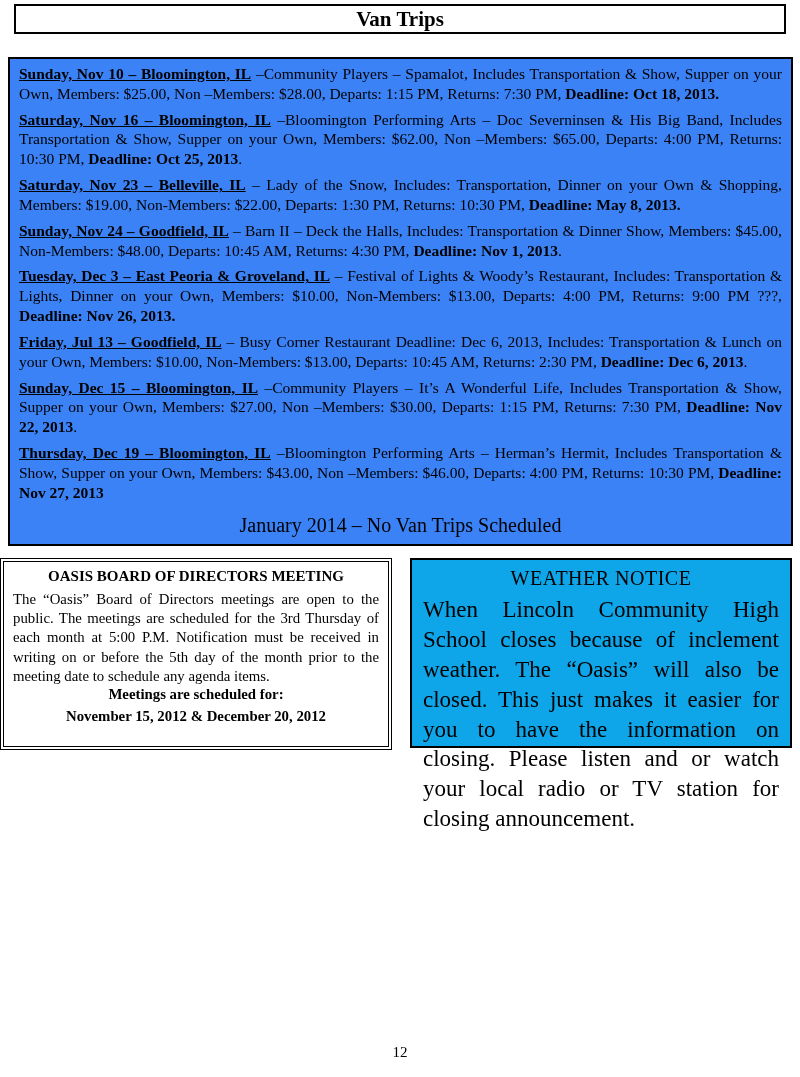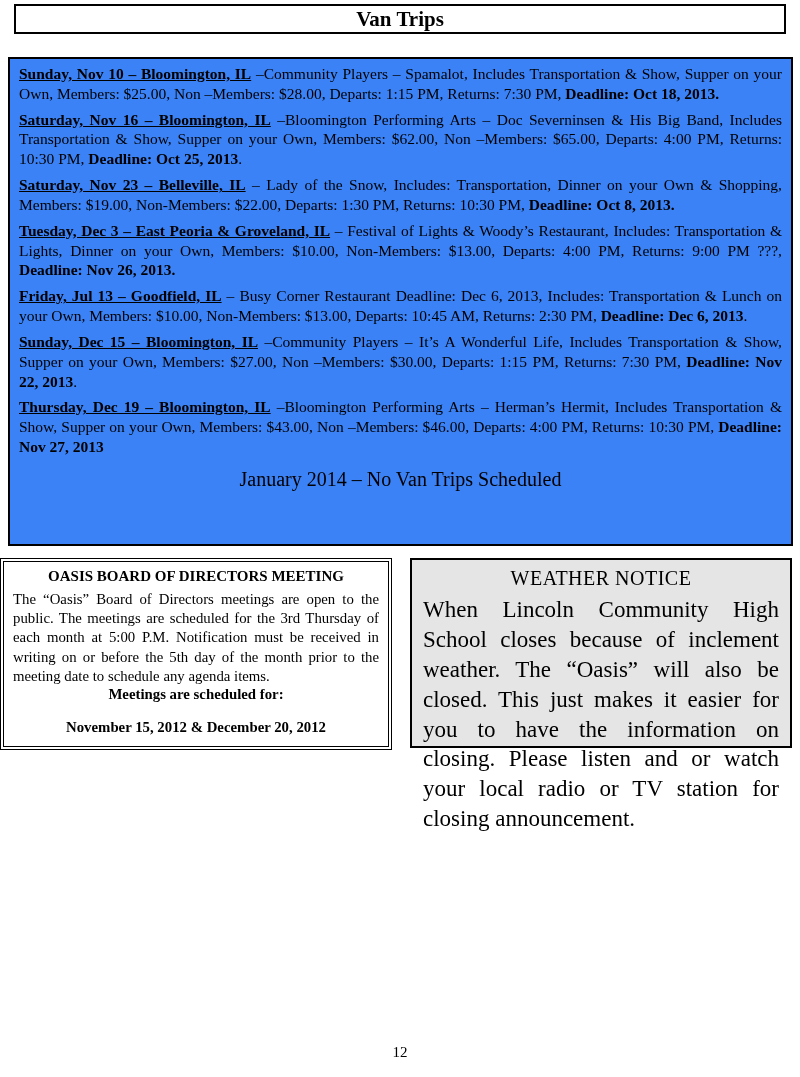--- a/index.html
+++ b/index.html
@@ -26,25 +26,25 @@
   .trip-deadline { font-weight: bold; }
   .jan-note { text-align: center; font-size: 20px; margin-top: 11px; }
 
   .board-box {
     position: absolute; left: 0; top: 558px; width: 392px; height: 192px;
     border: 4px double #000; padding: 6px 9px 4px; background: #fff;
   }
   .board-title { font-size: 15px; font-weight: bold; text-align: center; margin-bottom: 5px; }
   .board-body { font-size: 14.8px; line-height: 1.3; text-align: justify; }
   .meet-label { font-size: 14.8px; font-weight: bold; text-align: center; }
-  .meet-dates { font-size: 14.8px; font-weight: bold; text-align: center; margin-top: 16px; }
+  .meet-dates { font-size: 14.8px; font-weight: bold; text-align: center; margin-top: 5px; }
 
   .weather-box {
     position: absolute; left: 410px; top: 558px; width: 382px; height: 190px;
-    border: 2px solid #000; padding: 5px 11px 4px; background: #e5e5e5;
+    border: 2px solid #000; padding: 5px 11px 4px; background: #0ea5e9;
   }
   .weather-title { font-size: 20px; font-weight: normal; text-align: center; margin: 2px 0 5px; letter-spacing: 0.5px; }
   .weather-body { font-size: 23px; line-height: 1.3; text-align: justify; }
 
   .page-number {
     position: absolute; left: 0; top: 1044px; width: 100%;
     text-align: center; font-size: 15px;
   }
 </style>
 </head>
@@ -55,22 +55,23 @@
   <div class="title-box">
     <span class="title">Van Trips</span>
   </div>
 
   <div class="trips-box">
 
     <p class="trip"><span class="trip-header">Sunday, Nov 10 – Bloomington, IL</span><span class="trip-body"> –Community Players – Spamalot, Includes Transportation &amp; Show, Supper on your Own, Members: $25.00, Non –Members: $28.00, Departs: 1:15 PM, Returns: 7:30 PM, </span><span class="trip-deadline">Deadline: Oct 18, 2013.</span><span class="trip-tail"></span></p>
 
     <p class="trip"><span class="trip-header">Saturday, Nov 16 – Bloomington, IL</span><span class="trip-body"> –Bloomington Performing Arts – Doc Severninsen &amp; His Big Band, Includes Transportation &amp; Show, Supper on your Own, Members: $62.00, Non –Members: $65.00, Departs: 4:00 PM, Returns: 10:30 PM, </span><span class="trip-deadline">Deadline: Oct 25, 2013</span><span class="trip-tail">.</span></p>
 
-    <p class="trip"><span class="trip-header">Saturday, Nov 23 – Belleville, IL</span><span class="trip-body"> – Lady of the Snow, Includes: Transportation, Dinner on your Own &amp; Shopping, Members: $19.00, Non-Members: $22.00, Departs: 1:30 PM, Returns: 10:30 PM, </span><span class="trip-deadline">Deadline: Oct 8, 2013.</span><span class="trip-tail"></span></p>
+    <p class="trip"><span class="trip-header">Saturday, Nov 23 – Belleville, IL</span><span class="trip-body"> – Lady of the Snow, Includes: Transportation, Dinner on your Own &amp; Shopping, Members: $19.00, Non-Members: $22.00, Departs: 1:30 PM, Returns: 10:30 PM, </span><span class="trip-deadline">Deadline: May 8, 2013.</span><span class="trip-tail"></span></p>
 
+    <p class="trip"><span class="trip-header">Sunday, Nov 24 – Goodfield, IL</span><span class="trip-body"> – Barn II – Deck the Halls, Includes: Transportation &amp; Dinner Show, Members: $45.00, Non-Members: $48.00, Departs: 10:45 AM, Returns: 4:30 PM, </span><span class="trip-deadline">Deadline: Nov 1, 2013</span><span class="trip-tail">.</span></p>
 
     <p class="trip"><span class="trip-header">Tuesday, Dec 3 – East Peoria &amp; Groveland, IL</span><span class="trip-body"> – Festival of Lights &amp; Woody’s Restaurant, Includes: Transportation &amp; Lights, Dinner on your Own, Members: $10.00, Non-Members: $13.00, Departs: 4:00 PM, Returns: 9:00 PM ???, </span><span class="trip-deadline">Deadline: Nov 26, 2013.</span><span class="trip-tail"></span></p>
 
     <p class="trip"><span class="trip-header">Friday, Jul 13 – Goodfield, IL</span><span class="trip-body"> – Busy Corner Restaurant Deadline: Dec 6, 2013, Includes: Transportation &amp; Lunch on your Own, Members: $10.00, Non-Members: $13.00, Departs: 10:45 AM, Returns: 2:30 PM, </span><span class="trip-deadline">Deadline: Dec 6, 2013</span><span class="trip-tail">.</span></p>
 
     <p class="trip"><span class="trip-header">Sunday, Dec 15 – Bloomington, IL</span><span class="trip-body"> –Community Players – It’s A Wonderful Life, Includes Transportation &amp; Show, Supper on your Own, Members: $27.00, Non –Members: $30.00, Departs: 1:15 PM, Returns: 7:30 PM, </span><span class="trip-deadline">Deadline: Nov 22, 2013</span><span class="trip-tail">.</span></p>
 
     <p class="trip"><span class="trip-header">Thursday, Dec 19 – Bloomington, IL</span><span class="trip-body"> –Bloomington Performing Arts – Herman’s Hermit, Includes Transportation &amp; Show, Supper on your Own, Members: $43.00, Non –Members: $46.00, Departs: 4:00 PM, Returns: 10:30 PM, </span><span class="trip-deadline">Deadline: Nov 27, 2013</span><span class="trip-tail"></span></p>
 
     <p class="jan-note">January 2014 – No Van Trips Scheduled</p>

